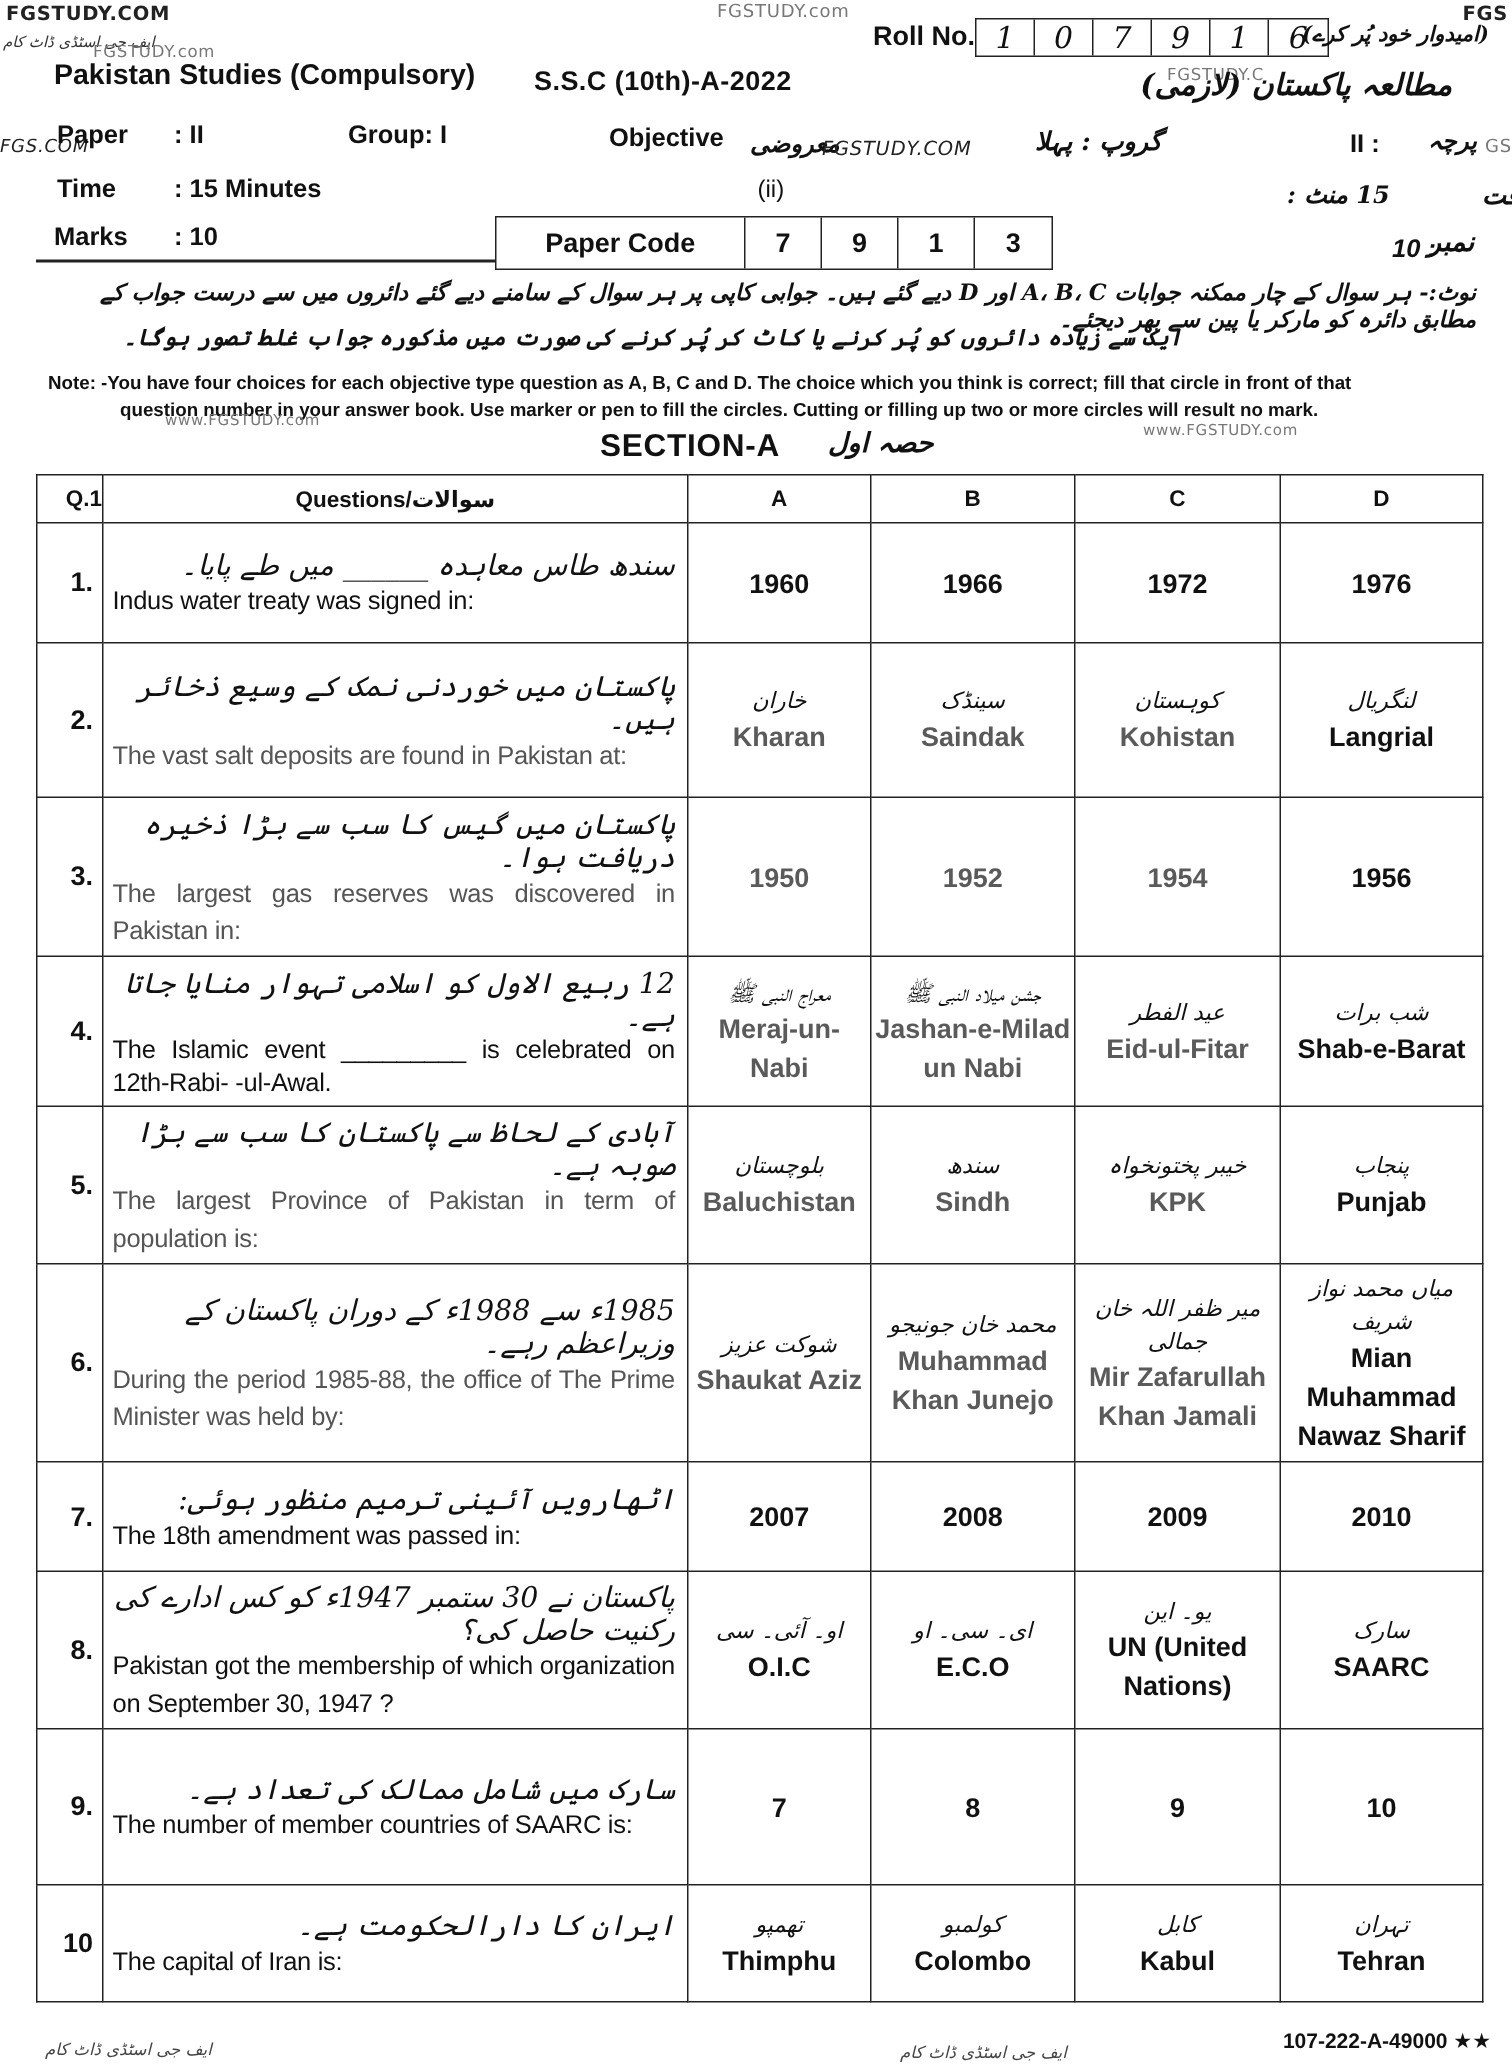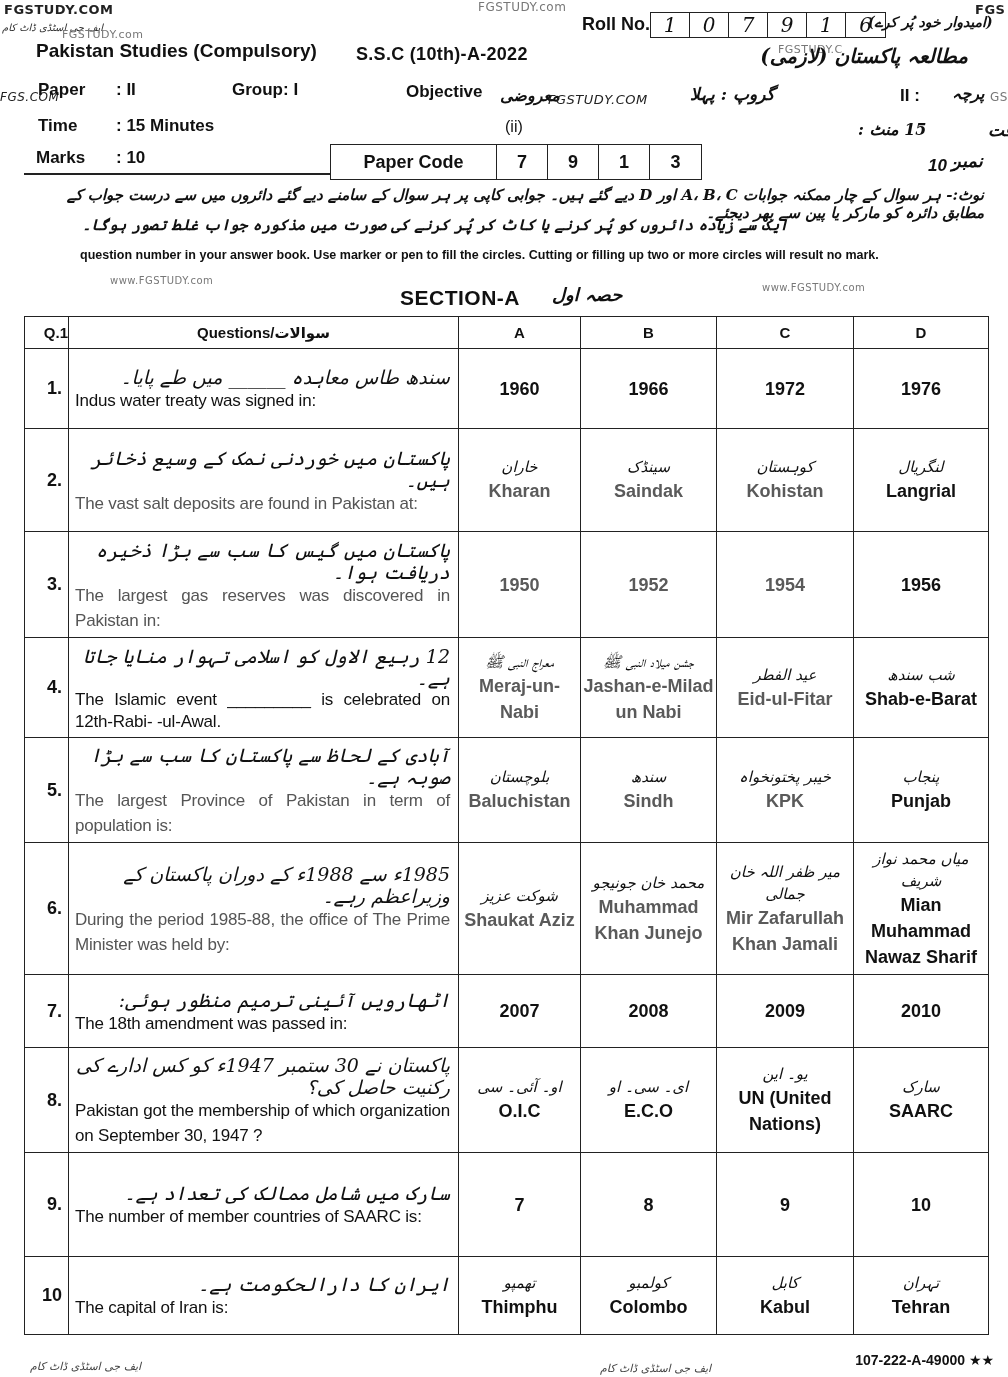--- a/index.html
+++ b/index.html
@@ -94,20 +94,21 @@
   <div class="pc-digit">1</div>
   <div class="pc-digit">3</div>
 </div>
 <div class="abs hdr-val" style="left:928px; top:156px;font-style:italic;">10 :</div>
 <div class="abs urdu" style="left:952px; top:150px; font-size:18px; font-weight:bold;">نمبر</div>
 <div class="hr-line" style="left:24px; top:173px; width:306px;"></div>
 
 <div class="abs urdu note-urdu" style="right:24px; top:186px; width:960px; text-align:right;">نوٹ:- ہر سوال کے چار ممکنہ جوابات A، B، C اور D دیے گئے ہیں۔ جوابی کاپی پر ہر سوال کے سامنے دیے گئے دائروں میں سے درست جواب کے مطابق دائرہ کو مارکر یا پین سے بھر دیجئے۔</div>
 <div class="abs urdu note-urdu" style="right:220px; top:216px; text-align:right;">ایک سے زیادہ دائروں کو پُر کرنے یا کاٹ کر پُر کرنے کی صورت میں مذکورہ جواب غلط تصور ہوگا۔</div>
 <div class="abs note-en">
+  <span>Note: -You have four choices for each objective type question as A, B, C and D. The choice which you think is correct; fill that circle in front of that</span>
   <span class="indent">question number in your answer book. Use marker or pen to fill the circles. Cutting or filling up two or more circles will result no mark.</span>
 </div>
 <div class="wm" style="left:110px; top:275px; font-size:10px;">www.FGSTUDY.com</div>
 <div class="wm" style="left:762px; top:282px; font-size:10px;">www.FGSTUDY.com</div>
 
 <div class="abs section-title">SECTION-A</div>
 <div class="abs urdu section-urdu">حصہ اول</div>
 
 <table class="qt">
   <colgroup>
@@ -206,21 +207,21 @@
         </td>
       <td class="opt">
           <div class="opt-ur">جشن میلاد النبی ﷺ</div>
           <div class="opt-en grey">Jashan-e-Milad un Nabi</div>
         </td>
       <td class="opt">
           <div class="opt-ur">عید الفطر</div>
           <div class="opt-en grey">Eid-ul-Fitar</div>
         </td>
       <td class="opt">
-          <div class="opt-ur">شب سندھ</div>
+          <div class="opt-ur">شب برات</div>
           <div class="opt-en">Shab-e-Barat</div>
         </td>
     </tr>
 
     <tr style="height:105px;">
       <td class="qnum">5.</td>
       <td class="qcell">
         <div class="q-ur">آبادی کے لحاظ سے پاکستان کا سب سے بڑا صوبہ ہے۔</div>
         <div class="q-en grey">The largest Province of Pakistan in term of population is:</div>
       </td>

